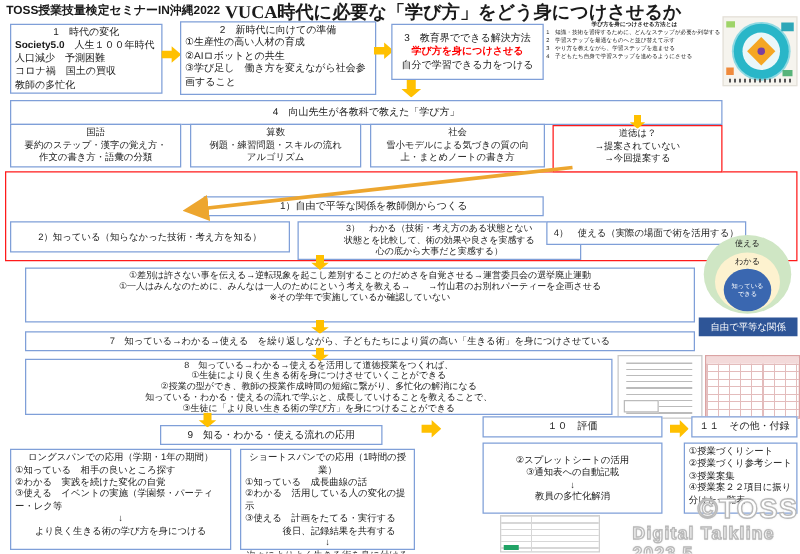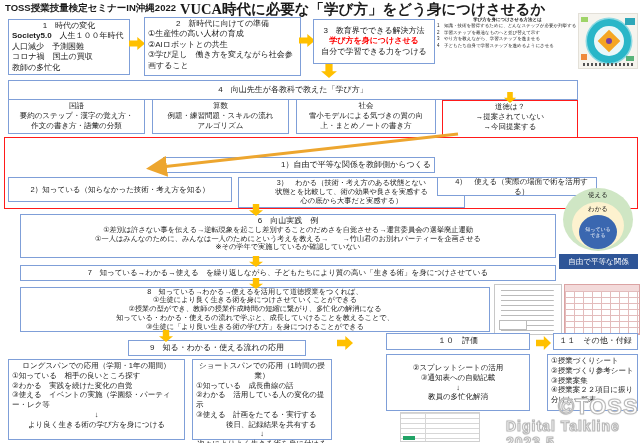--- a/index.html
+++ b/index.html
@@ -108,39 +108,38 @@
   <svg class="abs" style="left:138px;top:126px;width:330px;height:52px;z-index:4;" viewBox="0 0 330 52">
     <defs>
       <marker id="ah" markerWidth="7" markerHeight="7" refX="5" refY="3.5" orient="auto">
         <polygon points="0 0, 7 3.5, 0 7" fill="#eda62f"></polygon>
       </marker>
     </defs>
     <line x1="320" y1="8" x2="14" y2="42" stroke="#eda62f" stroke-width="3" marker-end="url(#ah)"></line>
   </svg>
 
   <div class="abs" style="left:4px;top:137px;width:634px;height:72px;border:1.5px solid #ff1a1a;"></div>
-  <div class="box vcenter center" style="left:163px;top:157px;width:272px;height:16px;z-index:2;text-align:right;">
+  <div class="box vcenter center" style="left:163px;top:157px;width:272px;height:16px;z-index:2;">
     <div>1）自由で平等な関係を教師側からつくる</div>
   </div>
   <div class="box vcenter center t75" style="left:8px;top:177px;width:224px;height:25px;z-index:2;">
     <div>2）知っている（知らなかった技術・考え方を知る）</div>
   </div>
   <div class="box center t72" style="left:238px;top:177px;width:227px;height:31px;z-index:2;">
     <div>3）　わかる（技術・考え方のある状態とない</div>
     <div>状態とを比較して、術の効果や良さを実感する</div>
     <div>心の底から大事だと実感する）</div>
   </div>
-  <div class="box vcenter center t75" style="left:437px;top:177px;width:160px;height:19px;z-index:2;padding-left:12px;">
+  <div class="box vcenter center t75" style="left:437px;top:177px;width:160px;height:19px;z-index:2;">
     <div>4）　使える（実際の場面で術を活用する）</div>
   </div>
 
   <div class="arrow-d" style="left:248px;top:204px;width:16px;height:12px;z-index:3;"></div>
 
   <div class="box center t72" style="left:20px;top:214px;width:536px;height:44px;">
-    <div style="font-size:8px;">6　向山実践　例</div>
     <div>①差別は許さない事を伝える→逆転現象を起こし差別することのだめさを自覚させる→運営委員会の選挙廃止運動</div>
     <div>①一人はみんなのために、みんなは一人のためにという考えを教える→　　→竹山君のお別れパーティーを企画させる</div>
     <div>※その学年で実施しているか確認していない</div>
   </div>
   <div class="arrow-d" style="left:248px;top:256px;width:16px;height:11px;z-index:3;"></div>
 
   <div class="box vcenter center t75" style="left:20px;top:265px;width:536px;height:16px;">
     <div>7　知っている→わかる→使える　を繰り返しながら、子どもたちにより質の高い「生きる術」を身につけさせている</div>
   </div>
   <div class="arrow-d" style="left:248px;top:278px;width:16px;height:11px;z-index:3;"></div>

